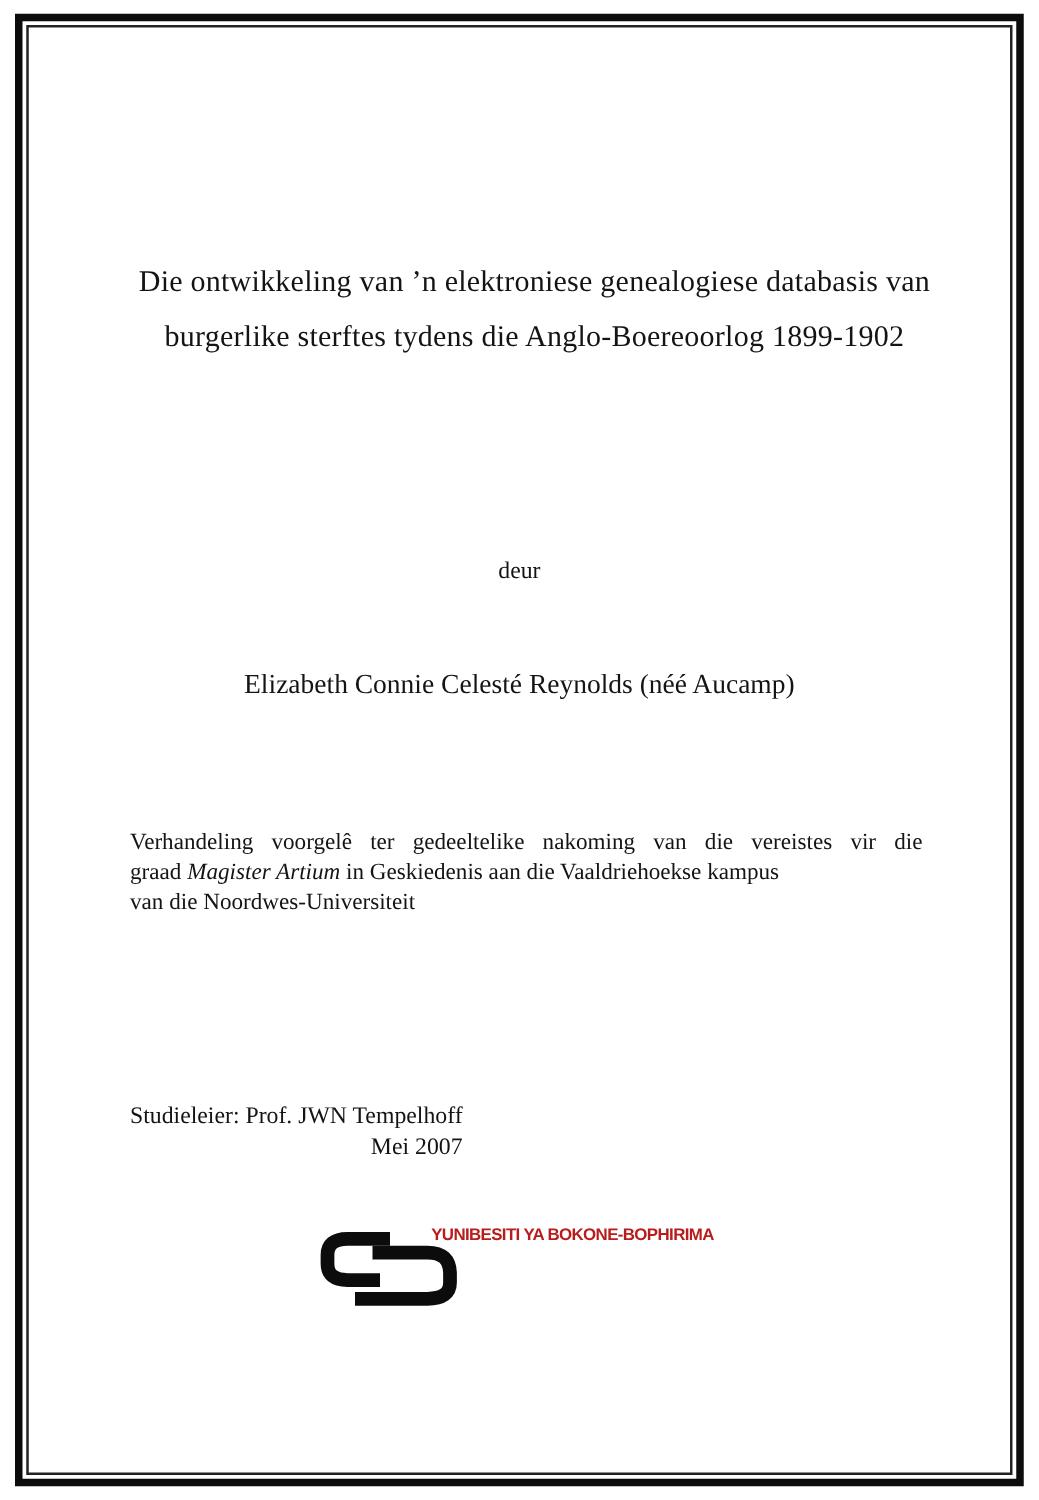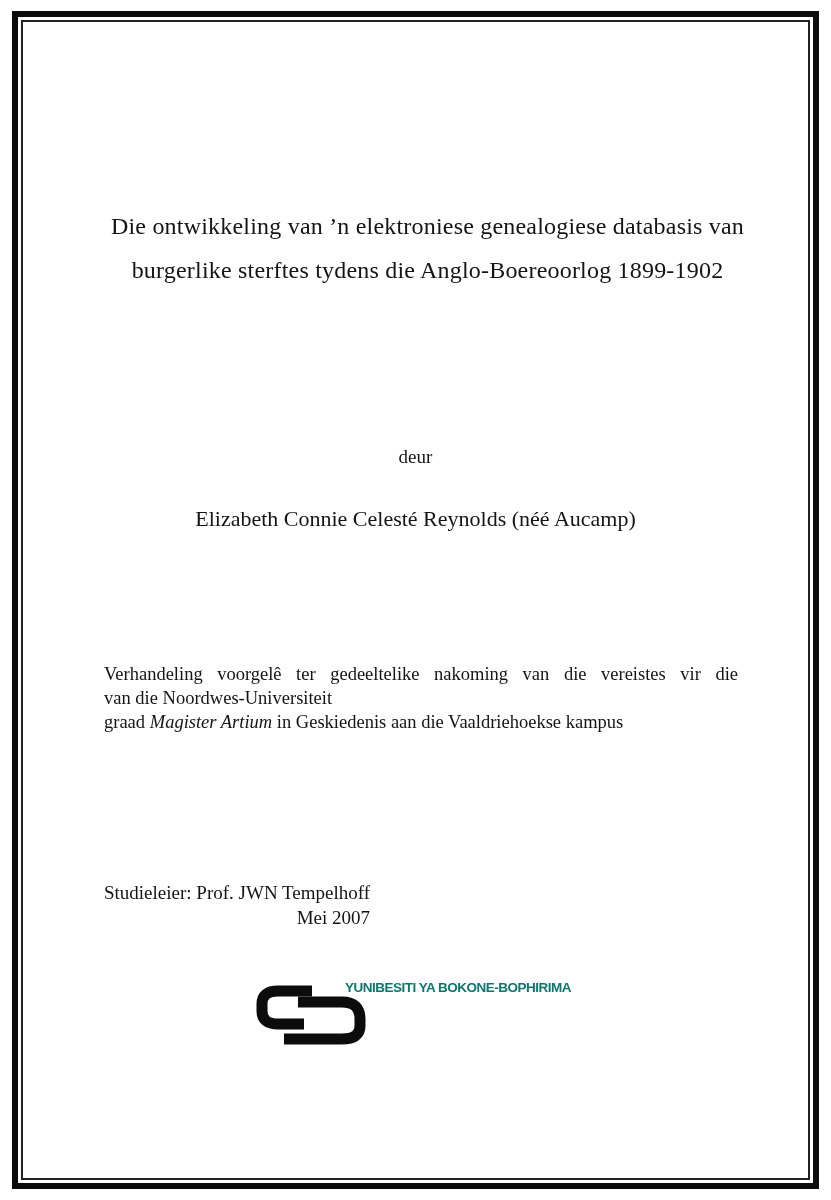--- a/index.html
+++ b/index.html
@@ -36,21 +36,21 @@
   .byline {
     position: absolute;
     top: 432px; left: 0; right: 0;
     text-align: center;
     font-size: 19px;
     line-height: 26px;
     margin-top: 12px;
   }
   .author-line {
     position: absolute;
-    top: 504px; left: 0; right: 0;
+    top: 532px; left: 0; right: 0;
     text-align: center;
     font-size: 22px;
     line-height: 30px;
   }
   .submission {
     position: absolute;
     top: 662px; left: 104px;
     width: 634px;
     font-size: 18.5px;
     line-height: 24px;
@@ -82,21 +82,21 @@
   .logo-text {
     position: absolute;
     top: 1px; left: 61px;
     width: 254px;
     text-align: right;
     font-family: "Liberation Sans", sans-serif;
     font-size: 13.5px;
     font-weight: 700;
     line-height: 17px;
     letter-spacing: -0.5px;
-    color: #0f766e;
+    color: #b91c1c;
     white-space: nowrap;
   }
 </style>
 </head>
 <body>
 
 <div class="page">
 
   <div class="frame-outer"></div>
   <div class="frame-inner"></div>
@@ -105,22 +105,22 @@
     <div>Die ontwikkeling van ’n elektroniese genealogiese databasis van</div>
     <div>burgerlike sterftes tydens die Anglo-Boereoorlog 1899-1902</div>
   </div>
 
   <div class="byline">deur</div>
 
   <div class="author-line">Elizabeth Connie Celesté Reynolds (néé Aucamp)</div>
 
   <div class="submission">
     <div class="justified">Verhandeling voorgelê ter gedeeltelike nakoming van die vereistes vir die</div>
+    <div><span>graad </span><span class="italic">Magister Artium</span><span> in Geskiedenis aan die Vaaldriehoekse kampus</span></div>
     <div>van die Noordwes-Universiteit</div>
-    <div><span>graad </span><span class="italic">Magister Artium</span><span> in Geskiedenis aan die Vaaldriehoekse kampus</span></div>
   </div>
 
   <div class="supervisor-block">
     <div>Studieleier: Prof. JWN Tempelhoff</div>
     <div>Mei 2007</div>
   </div>
 
   <div class="logo-row">
     <svg class="logo-mark" viewBox="0 0 110 60" xmlns="http://www.w3.org/2000/svg" aria-hidden="true">
       <path d="M 56 6 H 22 Q 6 6 6 19 V 26 Q 6 39 22 39 H 48" fill="none" stroke="#0c0c0c" stroke-width="11" stroke-linecap="butt"></path>

